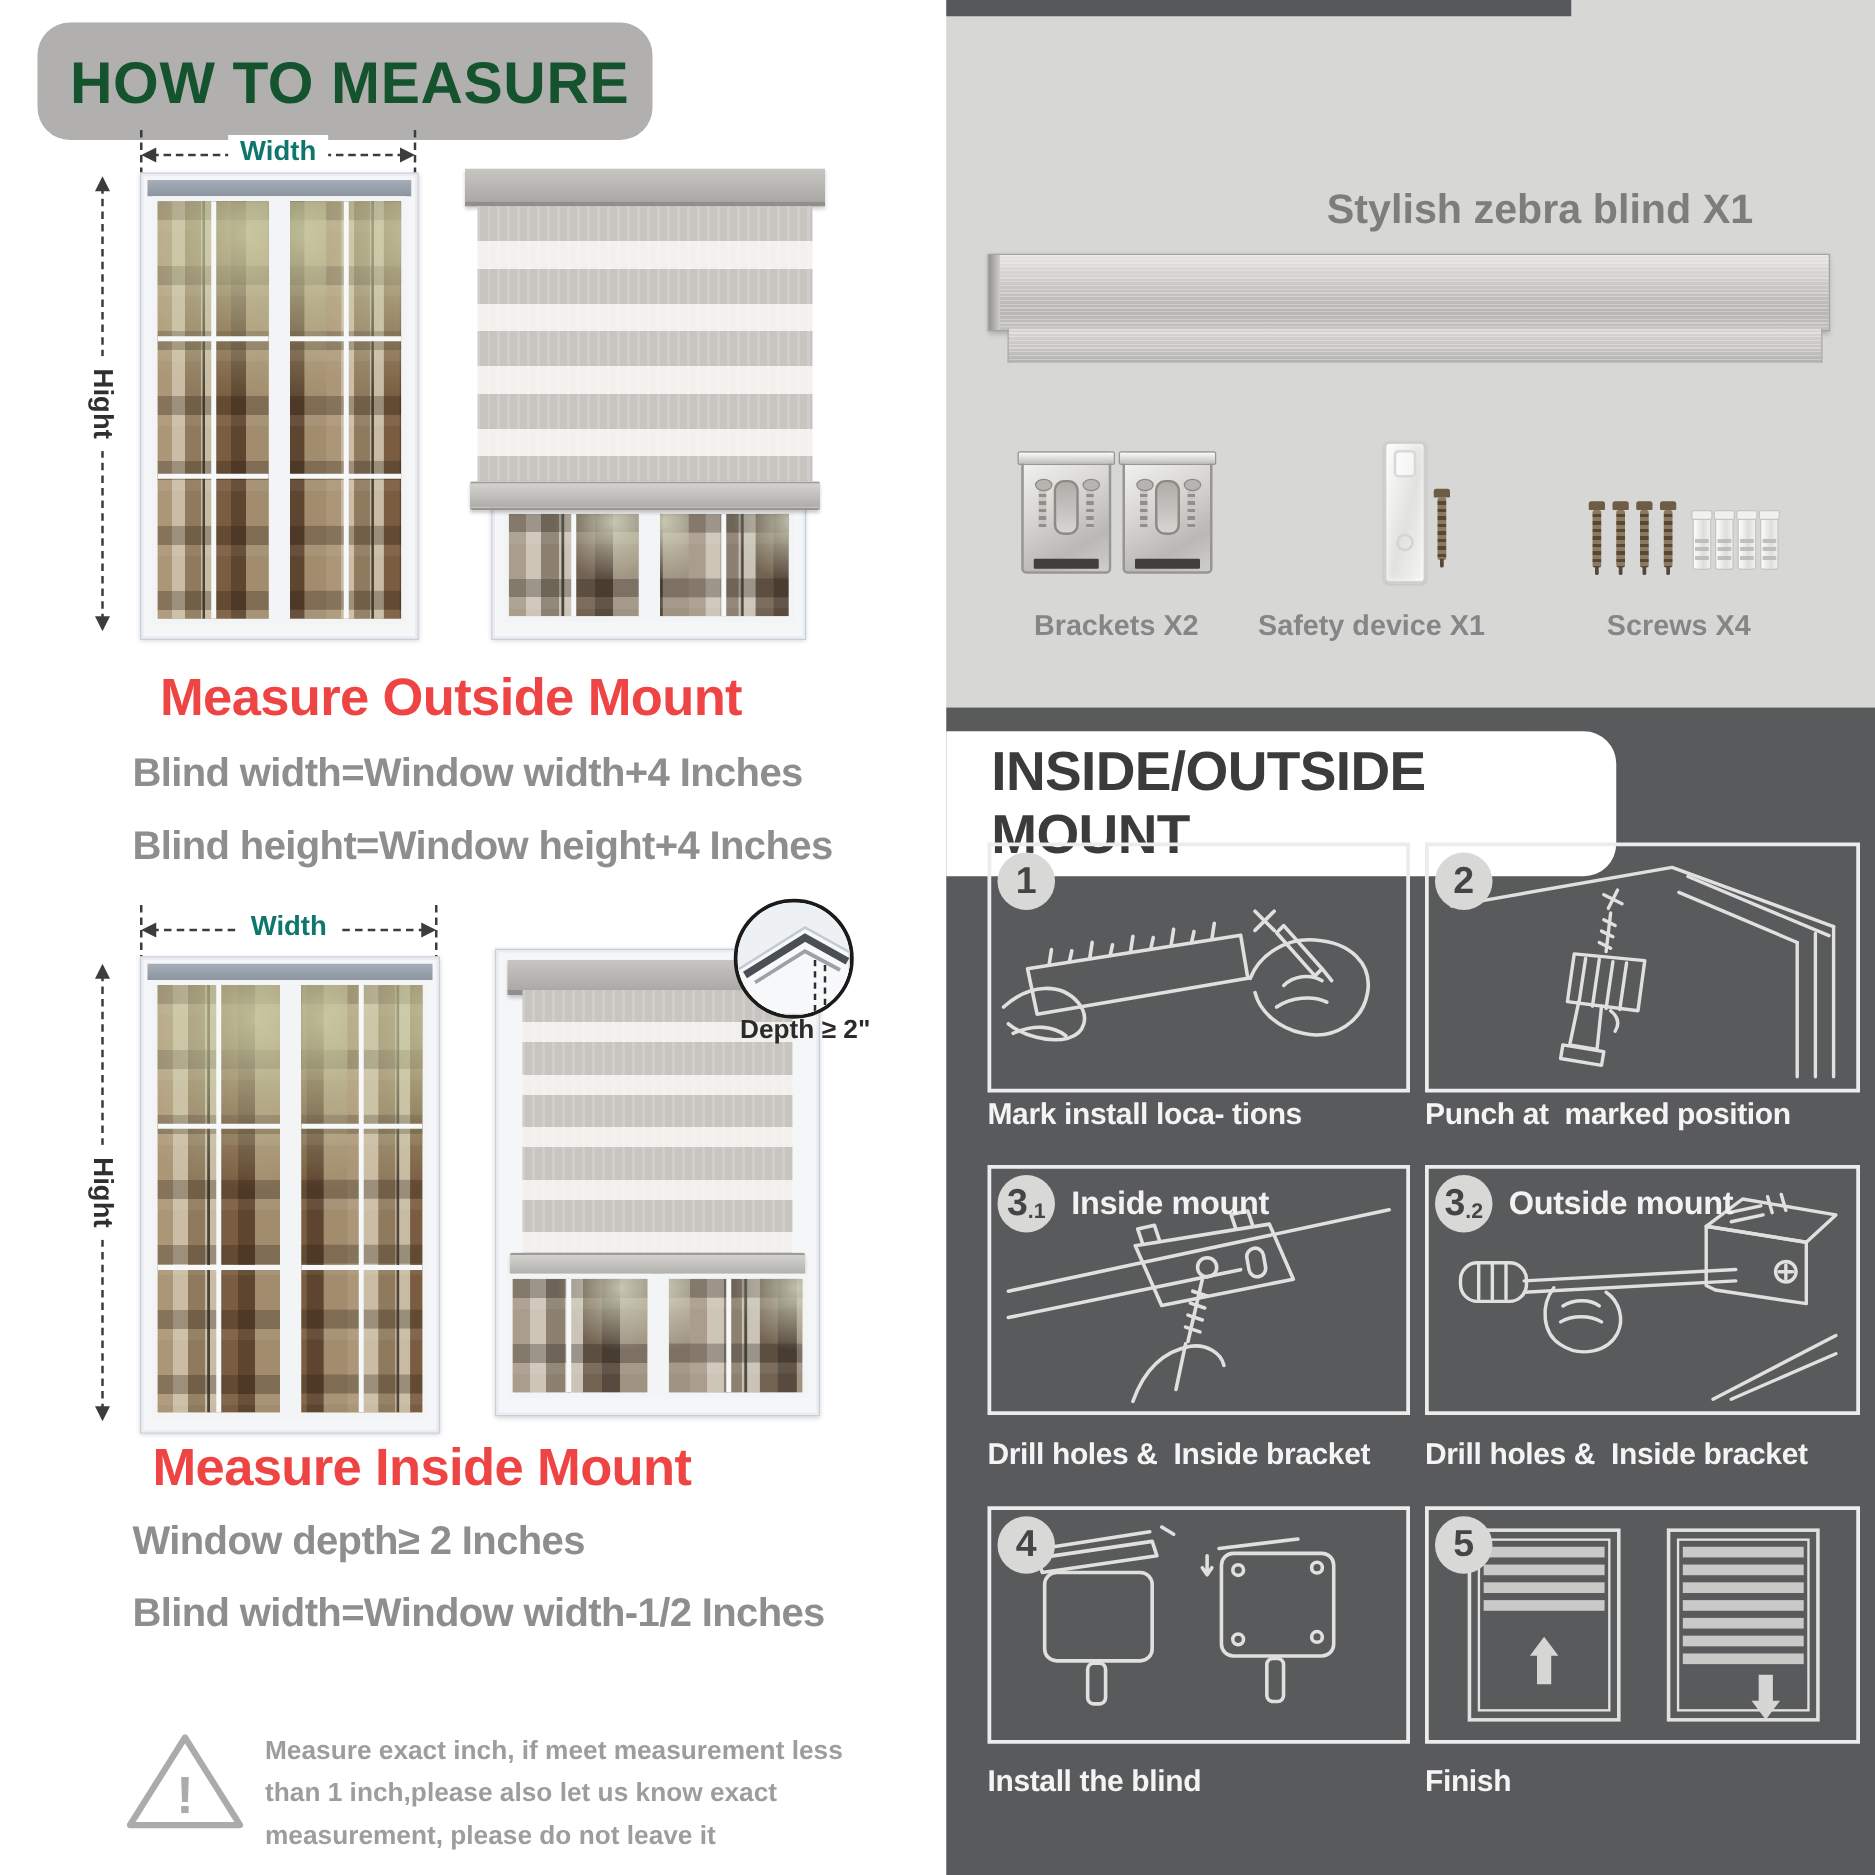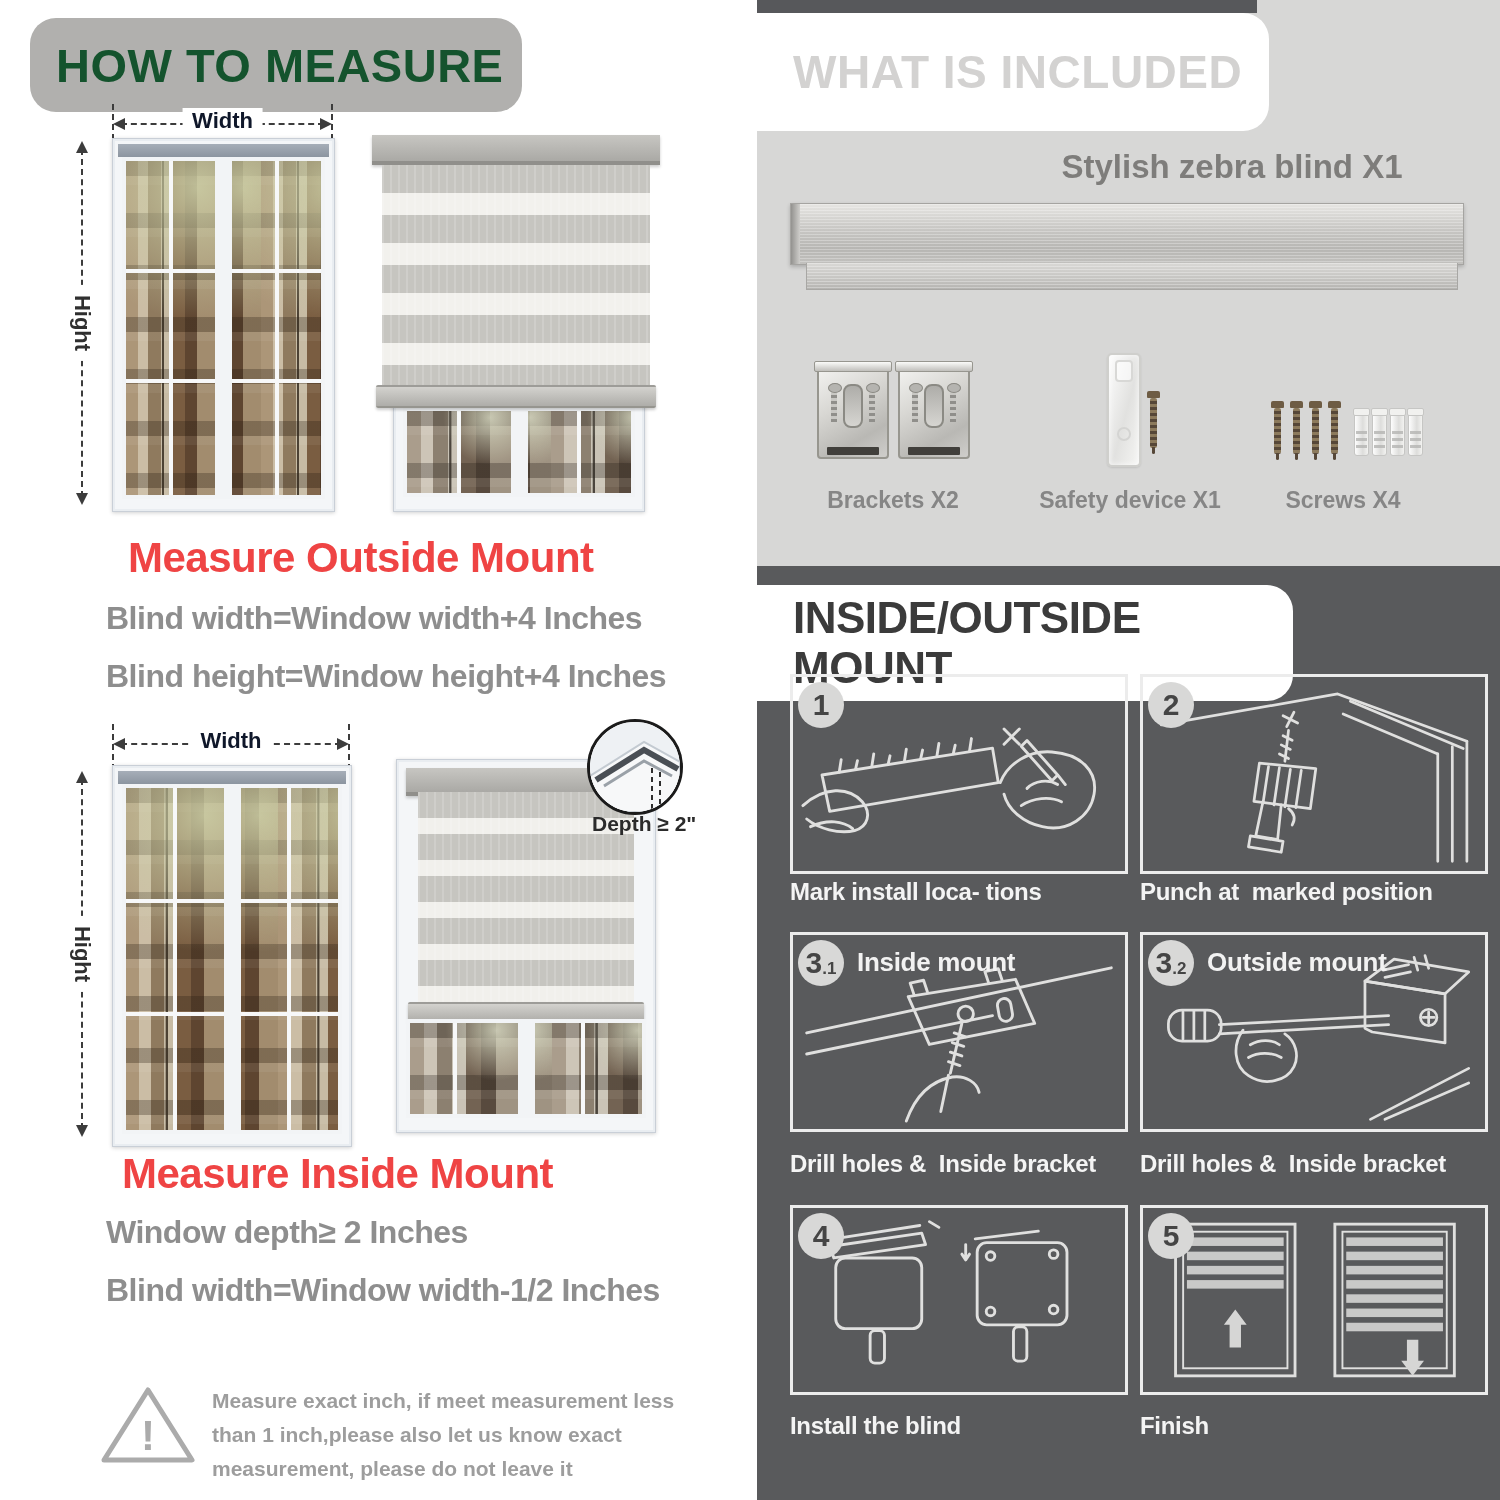--- a/index.html
+++ b/index.html
@@ -55,21 +55,21 @@
   
   .warrow{height:46px;}
   .warrow .dash{position:absolute;left:9px;right:9px;top:19px;border-top:2px dashed #3c3c3c;}
   .warrow .tick{position:absolute;top:0;bottom:0;border-left:2px dashed #3c3c3c;}
   .tri{position:absolute;width:0;height:0;}
   .tri.l{border-top:6px solid transparent;border-bottom:6px solid transparent;border-right:12px solid #3c3c3c;left:1px;top:14px;}
   .tri.r{border-top:6px solid transparent;border-bottom:6px solid transparent;border-left:12px solid #3c3c3c;right:1px;top:14px;}
   .tri.u{border-left:6px solid transparent;border-right:6px solid transparent;border-bottom:12px solid #3c3c3c;left:10px;top:1px;}
   .tri.d{border-left:6px solid transparent;border-right:6px solid transparent;border-top:12px solid #3c3c3c;left:10px;bottom:1px;}
   .mlabel{position:absolute;left:50%;transform:translateX(-50%);top:4px;background:#fff;padding:0 10px;
-          font-size:22px;color:#0f172a;white-space:nowrap;}
+          font-size:22px;color:#0f766e;white-space:nowrap;}
   .harrow{width:34px;}
   .harrow .dashv{position:absolute;top:9px;bottom:9px;left:15px;border-left:2px dashed #3c3c3c;}
   .vlabel{position:absolute;top:50%;left:3px;transform:translateY(-50%);writing-mode:vertical-rl;
           background:#fff;padding:10px 0;font-size:22px;color:#2f2f2f;}
 
   
   .callout{width:90px;height:90px;border:3px solid #1b1b1b;border-radius:50%;background:#fff;overflow:hidden;}
   .depth-label{font-size:21px;color:#2b2b2b;}
 
   
@@ -249,44 +249,41 @@
     <text x="48" y="68" text-anchor="middle" font-size="42" font-weight="bold" fill="#ababab">!</text>
   </svg>
   <div class="a" style="left:212px;top:1384px;width:470px;">
     <div class="warn-line">Measure exact inch, if meet measurement less</div>
     <div class="warn-line">than 1 inch,please also let us know exact</div>
     <div class="warn-line">measurement, please do not leave it</div>
   </div>
 
   <div class="a panel-light"></div>
   <div class="a dark-strip"></div>
-  <div class="a box-included">
-    <span>WHAT IS INCLUDED</span>
-  </div>
 
   <div class="a center-label" style="left:757px;top:148px;width:862px;padding-left:44px;">Stylish zebra blind X1</div>
 
   <div class="a railA" style="left:790px;top:203px;width:672px;height:60px;"></div>
   <div class="a railB" style="left:806px;top:263px;width:650px;height:26px;"></div>
 
   <div class="a bracket" style="left:817px;top:362px;width:68px;height:93px;">
     <div class="slot"></div>
     <div class="bscrew" style="left:12px;"></div>
     <div class="bscrew" style="right:12px;"></div>
   </div>
   <div class="a bracket" style="left:898px;top:362px;width:68px;height:93px;">
     <div class="slot"></div>
     <div class="bscrew" style="left:12px;"></div>
     <div class="bscrew" style="right:12px;"></div>
   </div>
   <div class="a item-label" style="left:793px;top:487px;width:200px;">Brackets X2</div>
 
   <div class="a sdev" style="left:1107px;top:353px;width:30px;height:110px;"></div>
   <div class="a screwv" style="left:1150px;top:398px;height:50px;"></div>
-  <div class="a item-label" style="left:1015px;top:487px;width:230px;">Safety device X1</div>
+  <div class="a item-label" style="left:958px;top:487px;width:230px;text-align:right;">Safety device X1</div>
 
   <div class="a screwv" style="left:1274px;top:408px;height:46px;"></div>
   <div class="a screwv" style="left:1293px;top:408px;height:46px;"></div>
   <div class="a screwv" style="left:1312px;top:408px;height:46px;"></div>
   <div class="a screwv" style="left:1331px;top:408px;height:46px;"></div>
   <div class="a anchor" style="left:1354px;top:410px;height:44px;"></div>
   <div class="a anchor" style="left:1372px;top:410px;height:44px;"></div>
   <div class="a anchor" style="left:1390px;top:410px;height:44px;"></div>
   <div class="a anchor" style="left:1408px;top:410px;height:44px;"></div>
   <div class="a item-label" style="left:1258px;top:487px;width:170px;">Screws X4</div>

